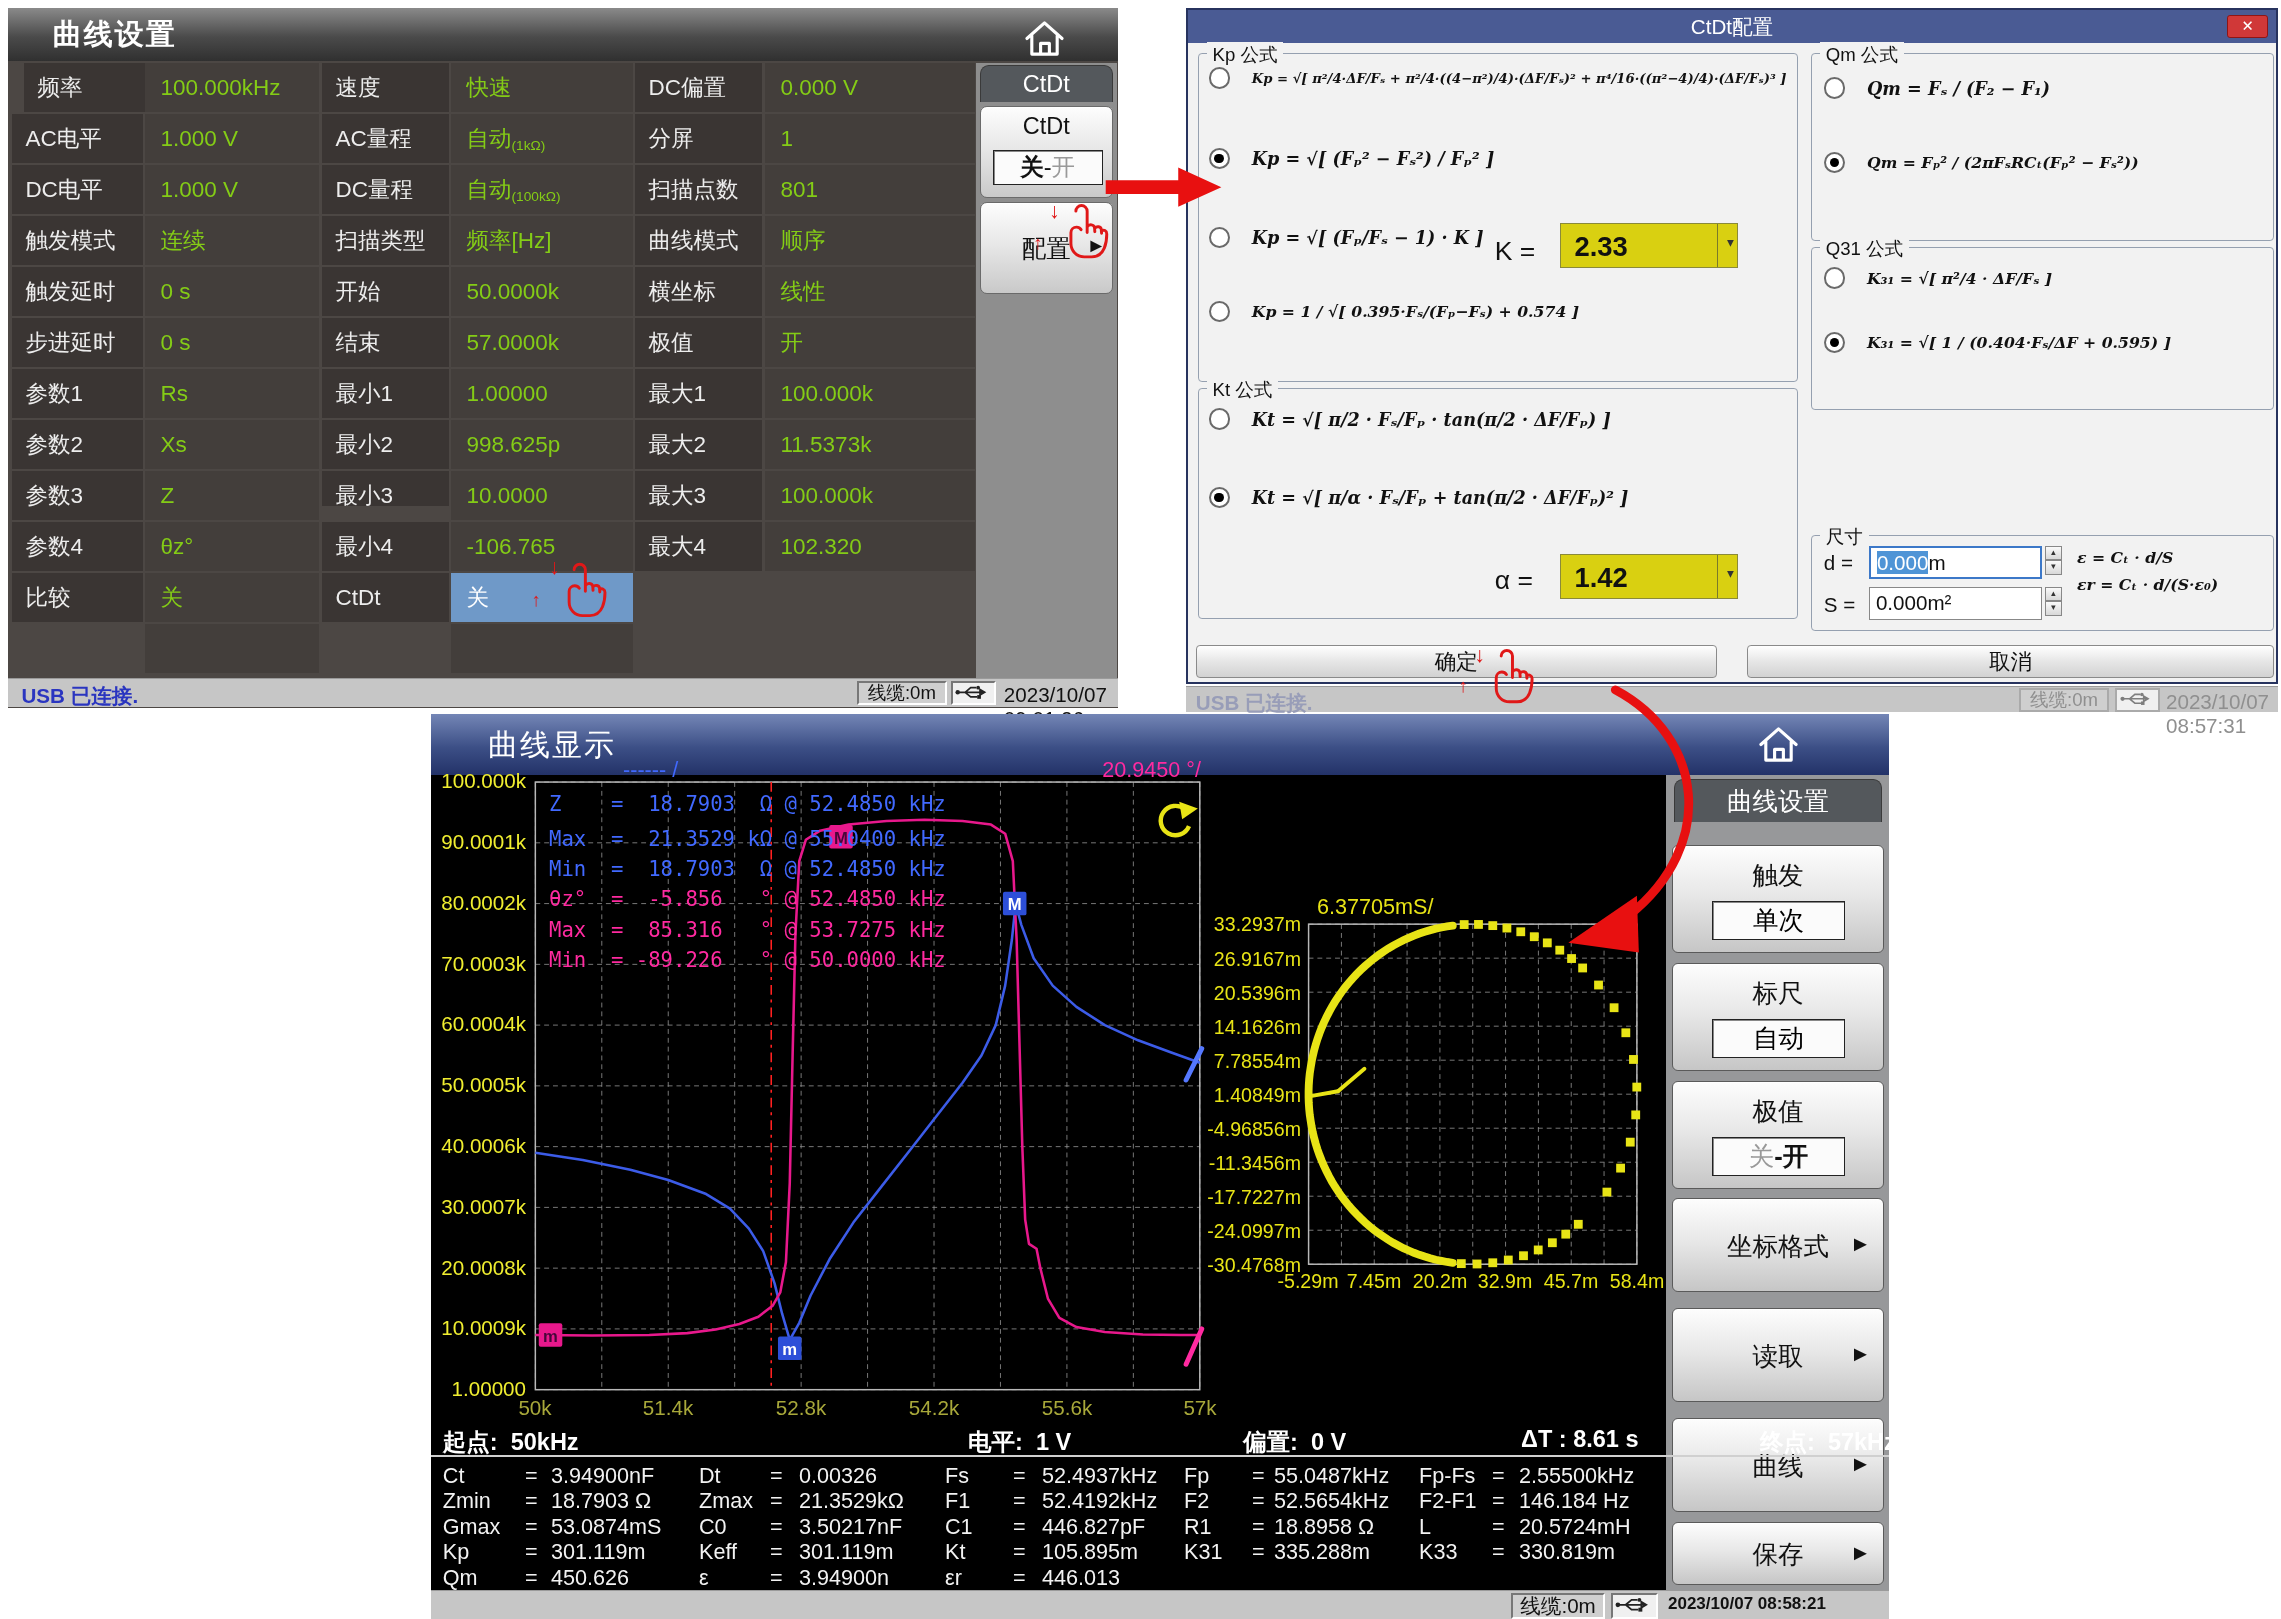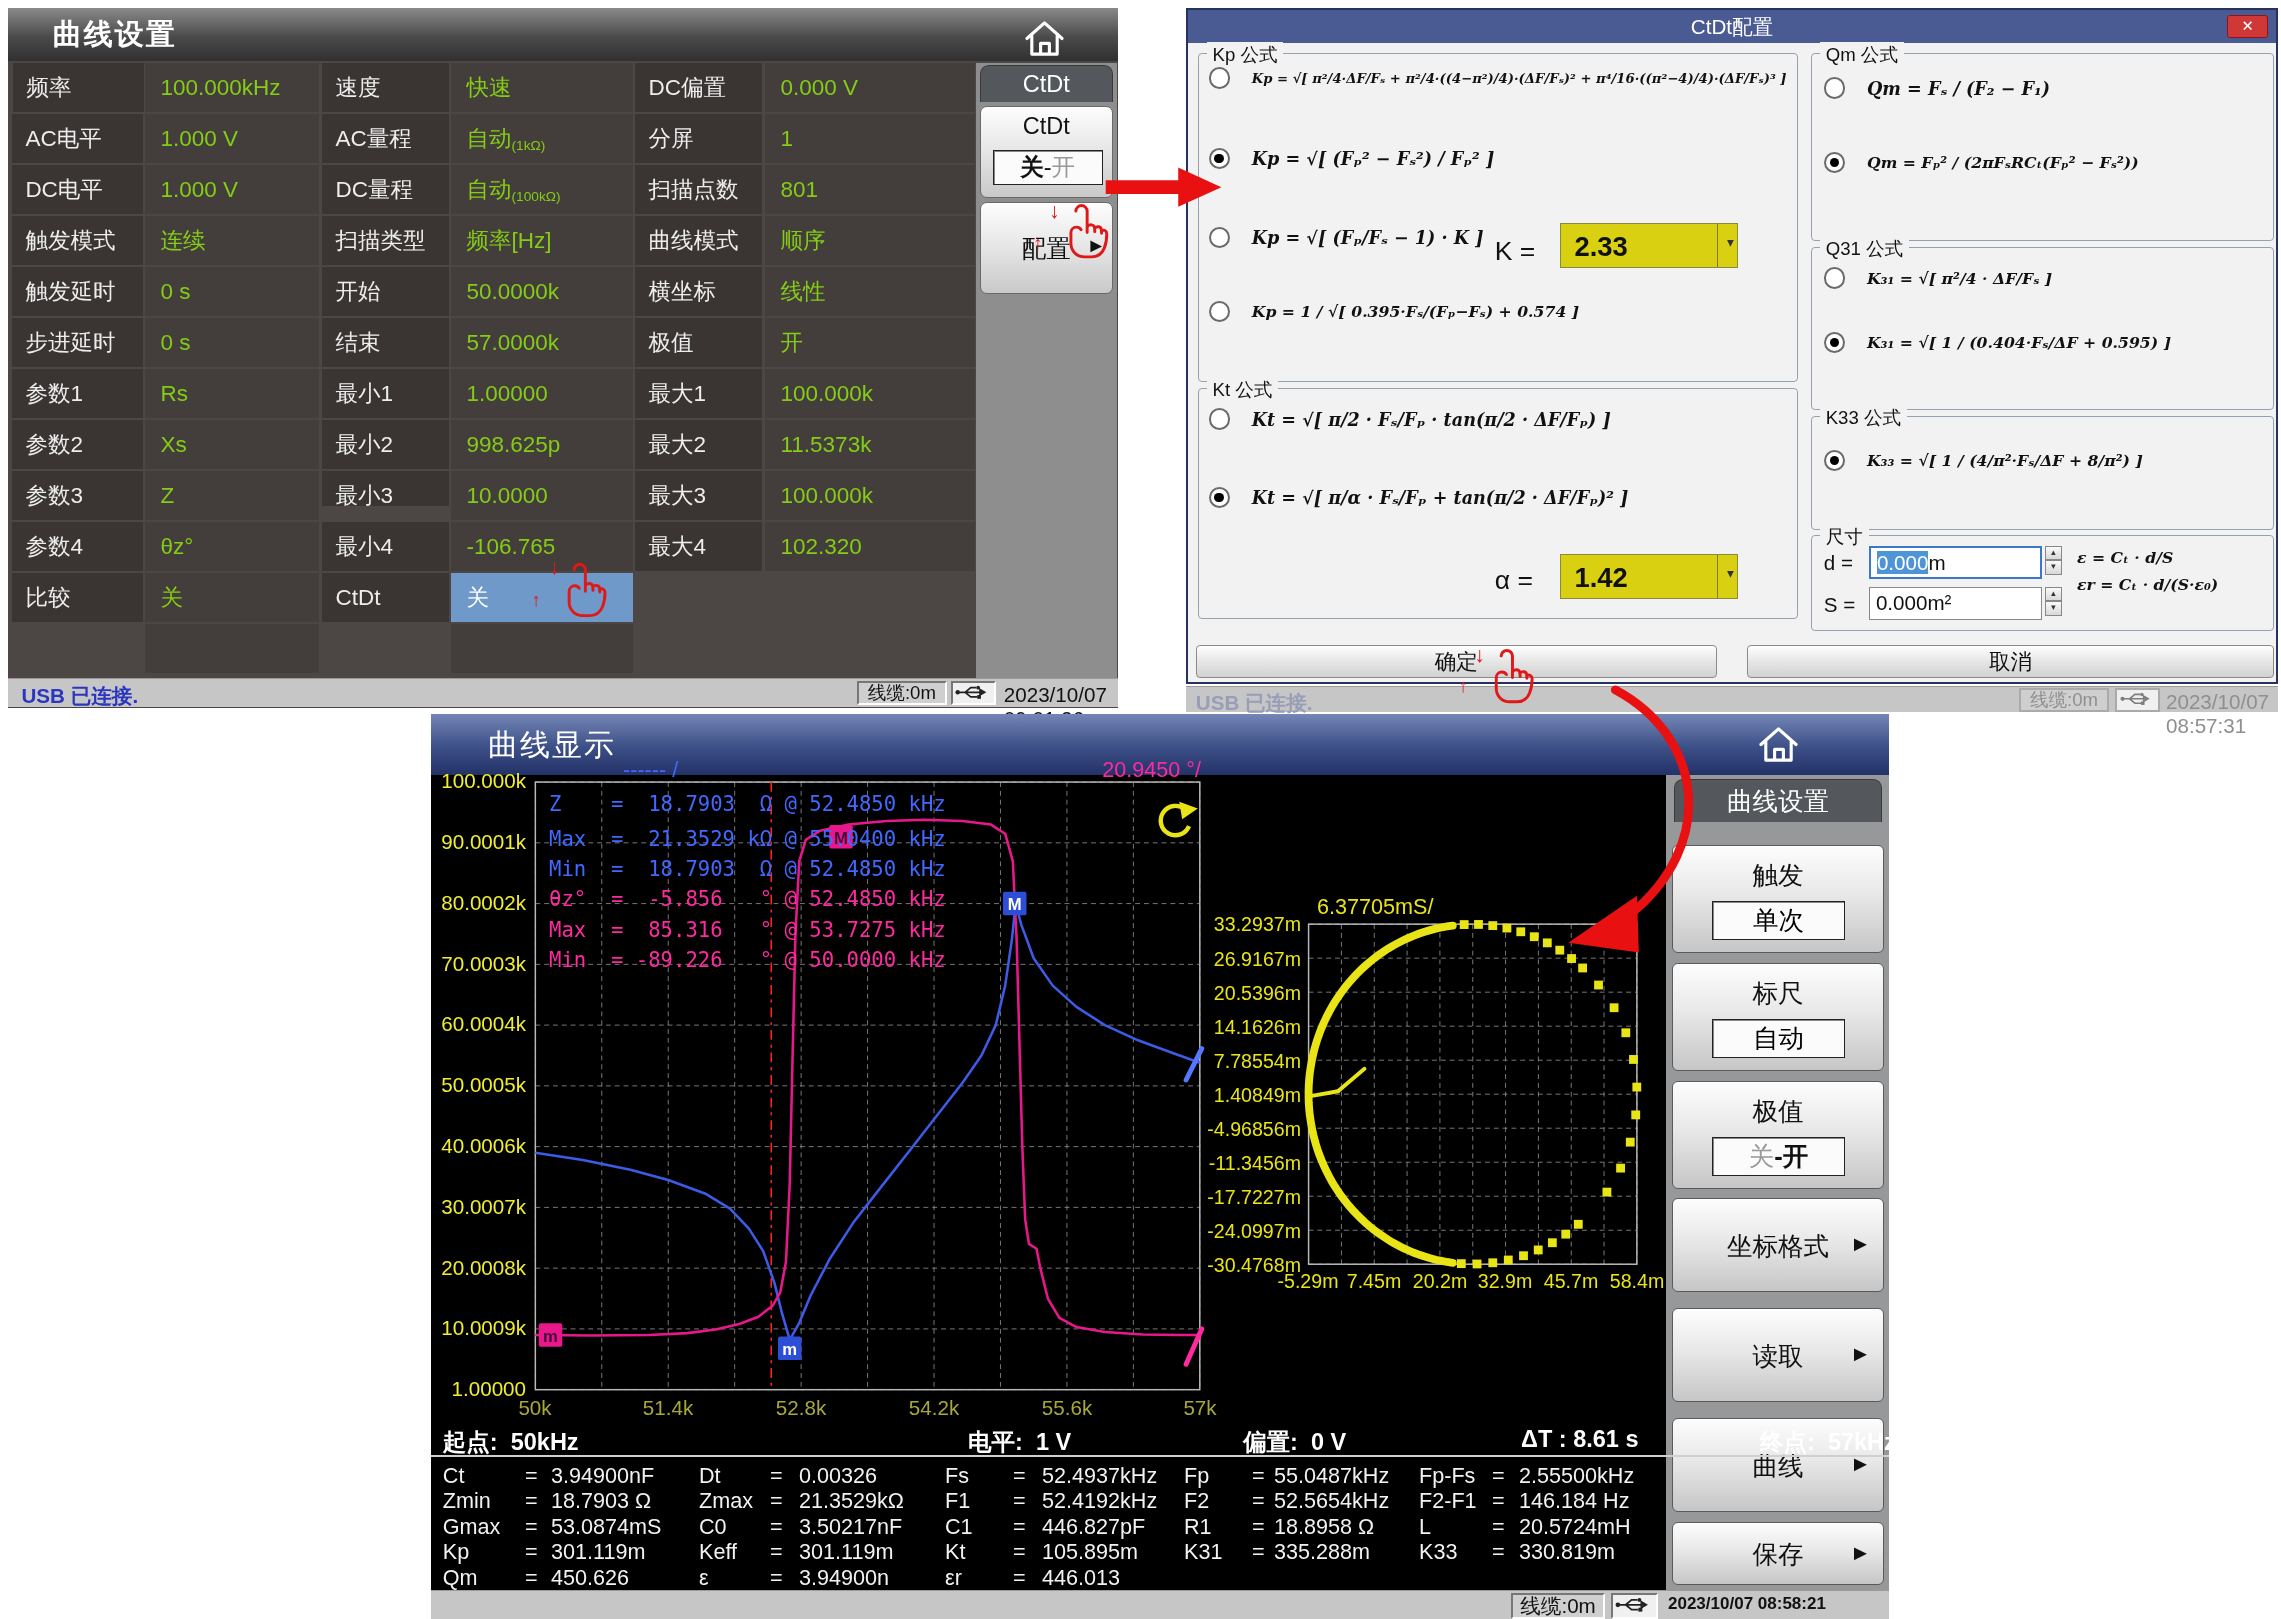--- a/index.html
+++ b/index.html
@@ -83,21 +83,21 @@
 <div id="page">
 
   <div id="left-panel" class="abs">
     <div class="abs lp-titlebar"></div>
     <div class="abs lp-title">曲线设置</div>
     <svg class="abs" style="left:1014px;top:9.8px;width:45px;height:41px;" viewBox="0 0 46 42">
       <path d="M5 21 L23 5 L41 21 M10 18 V37 H36 V18 M19 37 V26 H28 V37" stroke="#fff" stroke-width="3.2" fill="none" stroke-linecap="round" stroke-linejoin="round"></path>
     </svg>
 
     <div id="lp-table" class="abs" style="left:0;top:55px;width:968px;height:616px;">
-        <div class="abs cell-l" style="left: 5px; top: 0px; width: 131px; height: 49px;">频率</div>
+        <div class="abs cell-l" style="left: 16px; top: 0px; width: 131px; height: 49px;">频率</div>
         <div class="abs cell-v" style="left: 137px; top: 0px; width: 174px; height: 49px;">100.000kHz</div>
         <div class="abs cell-l" style="left: 314px; top: 0px; width: 127px; height: 49px;">速度</div>
         <div class="abs cell-v" style="left: 443px; top: 0px; width: 182px; height: 49px;">快速</div>
         <div class="abs cell-l" style="left: 627px; top: 0px; width: 127px; height: 49px;">DC偏置</div>
         <div class="abs cell-v" style="left: 757px; top: 0px; width: 210px; height: 49px;">0.000 V</div>
         <div class="abs cell-l" style="left: 3.9px; top: 51px; width: 131px; height: 49px;">AC电平</div>
         <div class="abs cell-v" style="left: 137px; top: 51px; width: 174px; height: 49px;">1.000 V</div>
         <div class="abs cell-l" style="left: 314px; top: 51px; width: 127px; height: 49px;">AC量程</div>
         <div class="abs cell-v" style="left: 443px; top: 51px; width: 182px; height: 49px;">自动<span class="sub">(1kΩ)</span></div>
         <div class="abs cell-l" style="left: 627px; top: 51px; width: 127px; height: 49px;">分屏</div>
@@ -251,27 +251,20 @@
       <div class="radio-row" style="left:11.8px;top:19.6px;">
         <span class="radio"></span>
         <span class="formula f-md">K₃₁ = √[ π²/4 · ΔF/Fₛ ]</span>
       </div>
       <div class="radio-row" style="left:11.8px;top:84px;">
         <span class="radio checked"></span>
         <span class="formula f-md">K₃₁ = √[ 1 / (0.404·Fₛ/ΔF + 0.595) ]</span>
       </div>
     </div>
 
-    <div class="grp" style="left:623px;top:406px;width:463px;height:114px;">
-      <span class="grp-label">K33 公式</span>
-      <div class="radio-row" style="left:11.8px;top:33px;">
-        <span class="radio checked"></span>
-        <span class="formula f-md">K₃₃ = √[ 1 / (4/π²·Fₛ/ΔF + 8/π²) ]</span>
-      </div>
-    </div>
 
     <div class="grp" style="left:623px;top:525px;width:463px;height:96px;">
       <span class="grp-label">尺寸</span>
       <span class="abs sizelbl" style="left:11.8px;top:15.7px;">d =</span>
       <div class="abs txt-input txt-focus" style="left:57px;top:9.8px;width:173px;height:33px;">
         <span class="selhl">0.000</span><span>m</span>
       </div>
       <div class="spin" style="left:233px;top:9.8px;">
           <div>▲</div>
           <div>▼</div>

